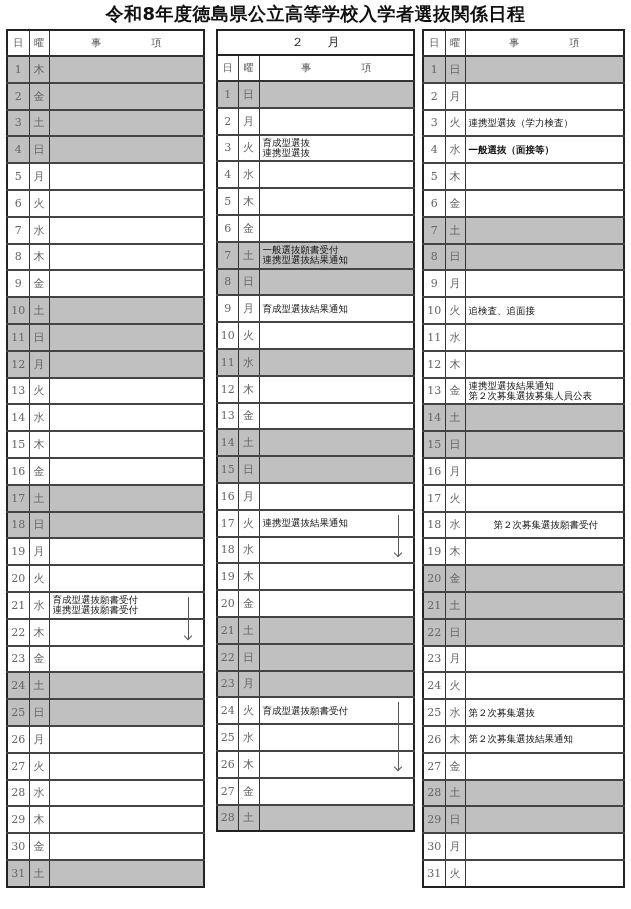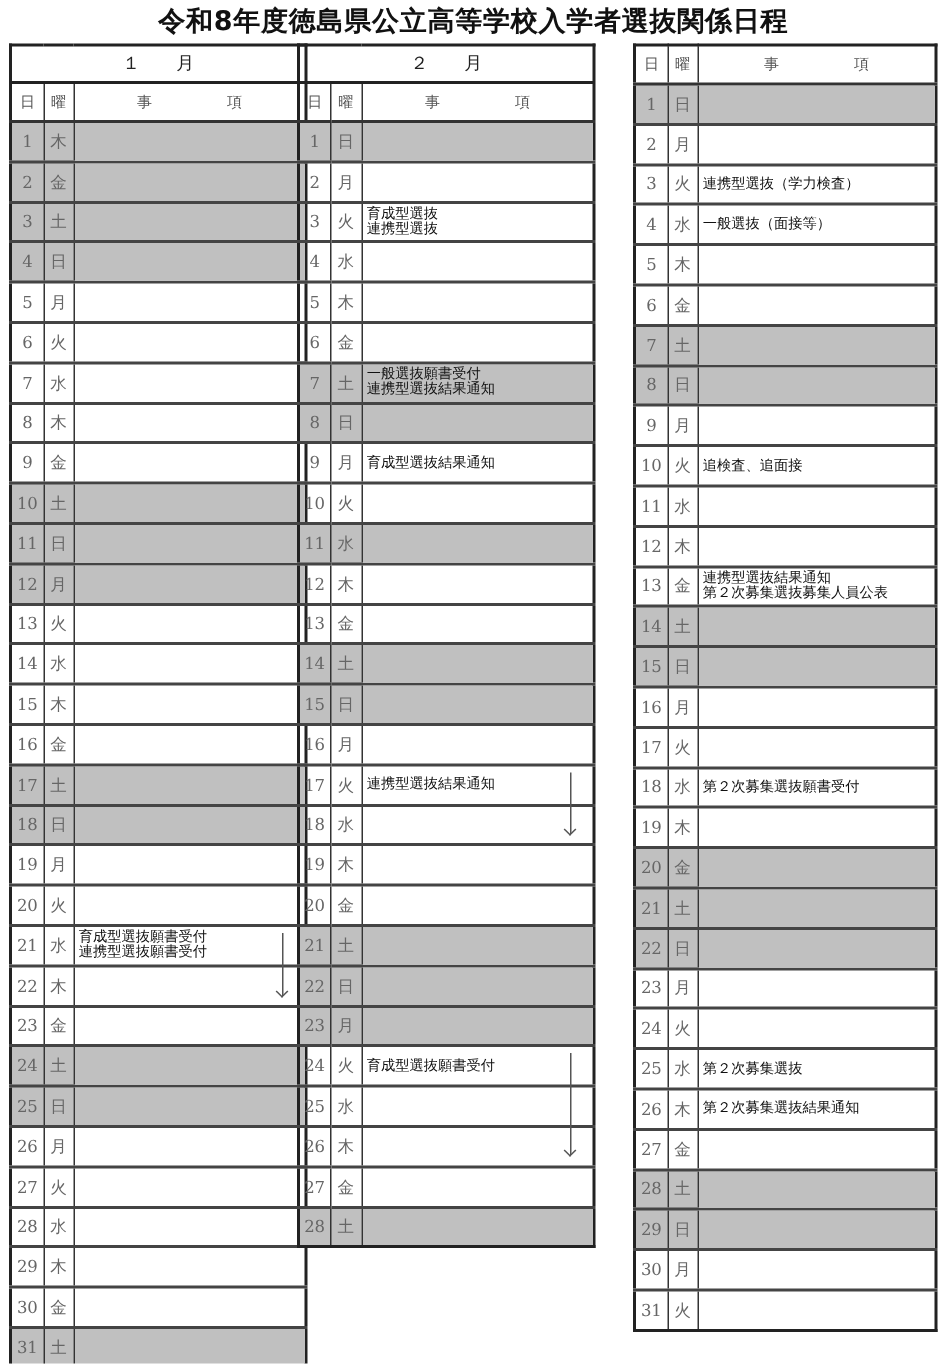--- a/index.html
+++ b/index.html
@@ -37,23 +37,20 @@
 
 <div class="title">令和8年度徳島県公立高等学校入学者選抜関係日程</div>
 
 <table class="month-table" style="left:6px; width:199px;">
   <colgroup>
       <col style="width:22px">
       <col style="width:20px">
       <col>
     </colgroup>
   <tbody>
-      <tr class="month-row">
-        <th colspan="3">１　　月</th>
-      </tr>
   <tr class="head-row">
     <th>日</th>
     <th>曜</th>
     <th><span>事</span><span style="display:inline-block;width:50px"></span><span>項</span></th>
   </tr>
   </tbody>
     <tbody class="rows">
       <tr class="day shade">
         <td class="d">1</td>
         <td class="w">木</td>
@@ -269,21 +266,21 @@
       <tr class="day shade">
         <td class="d">31</td>
         <td class="w">土</td>
         <td class="e">
           <div style="white-space:pre;"></div>
         </td>
       </tr>
     </tbody>
 </table>
 
-<table class="month-table" style="left:198px; width:199px;">
+<table class="month-table" style="left:216px; width:199px;">
   <colgroup>
       <col style="width:21px">
       <col style="width:21px">
       <col>
     </colgroup>
   <tbody>
       <tr class="month-row">
         <th colspan="3">２　　月</th>
       </tr>
   <tr class="head-row">
@@ -528,21 +525,21 @@
         <td class="d">3</td>
         <td class="w">火</td>
         <td class="e">
           <div style="white-space:pre;">連携型選抜（学力検査）</div>
         </td>
       </tr>
       <tr class="day">
         <td class="d">4</td>
         <td class="w">水</td>
         <td class="e">
-          <div style="white-space:pre;">一般選抜（面接等）</div>
+          <div style="white-space:pre;font-weight:bold;">一般選抜（面接等）</div>
         </td>
       </tr>
       <tr class="day">
         <td class="d">5</td>
         <td class="w">木</td>
         <td class="e">
           <div style="white-space:pre;"></div>
         </td>
       </tr>
       <tr class="day">
@@ -627,21 +624,21 @@
         <td class="d">17</td>
         <td class="w">火</td>
         <td class="e">
           <div style="white-space:pre;"></div>
         </td>
       </tr>
       <tr class="day">
         <td class="d">18</td>
         <td class="w">水</td>
         <td class="e">
-          <div style="white-space:pre;">第２次募集選抜願書受付</div>
+          <div style="white-space:pre;text-align:center;">第２次募集選抜願書受付</div>
         </td>
       </tr>
       <tr class="day">
         <td class="d">19</td>
         <td class="w">木</td>
         <td class="e">
           <div style="white-space:pre;"></div>
         </td>
       </tr>
       <tr class="day shade">

